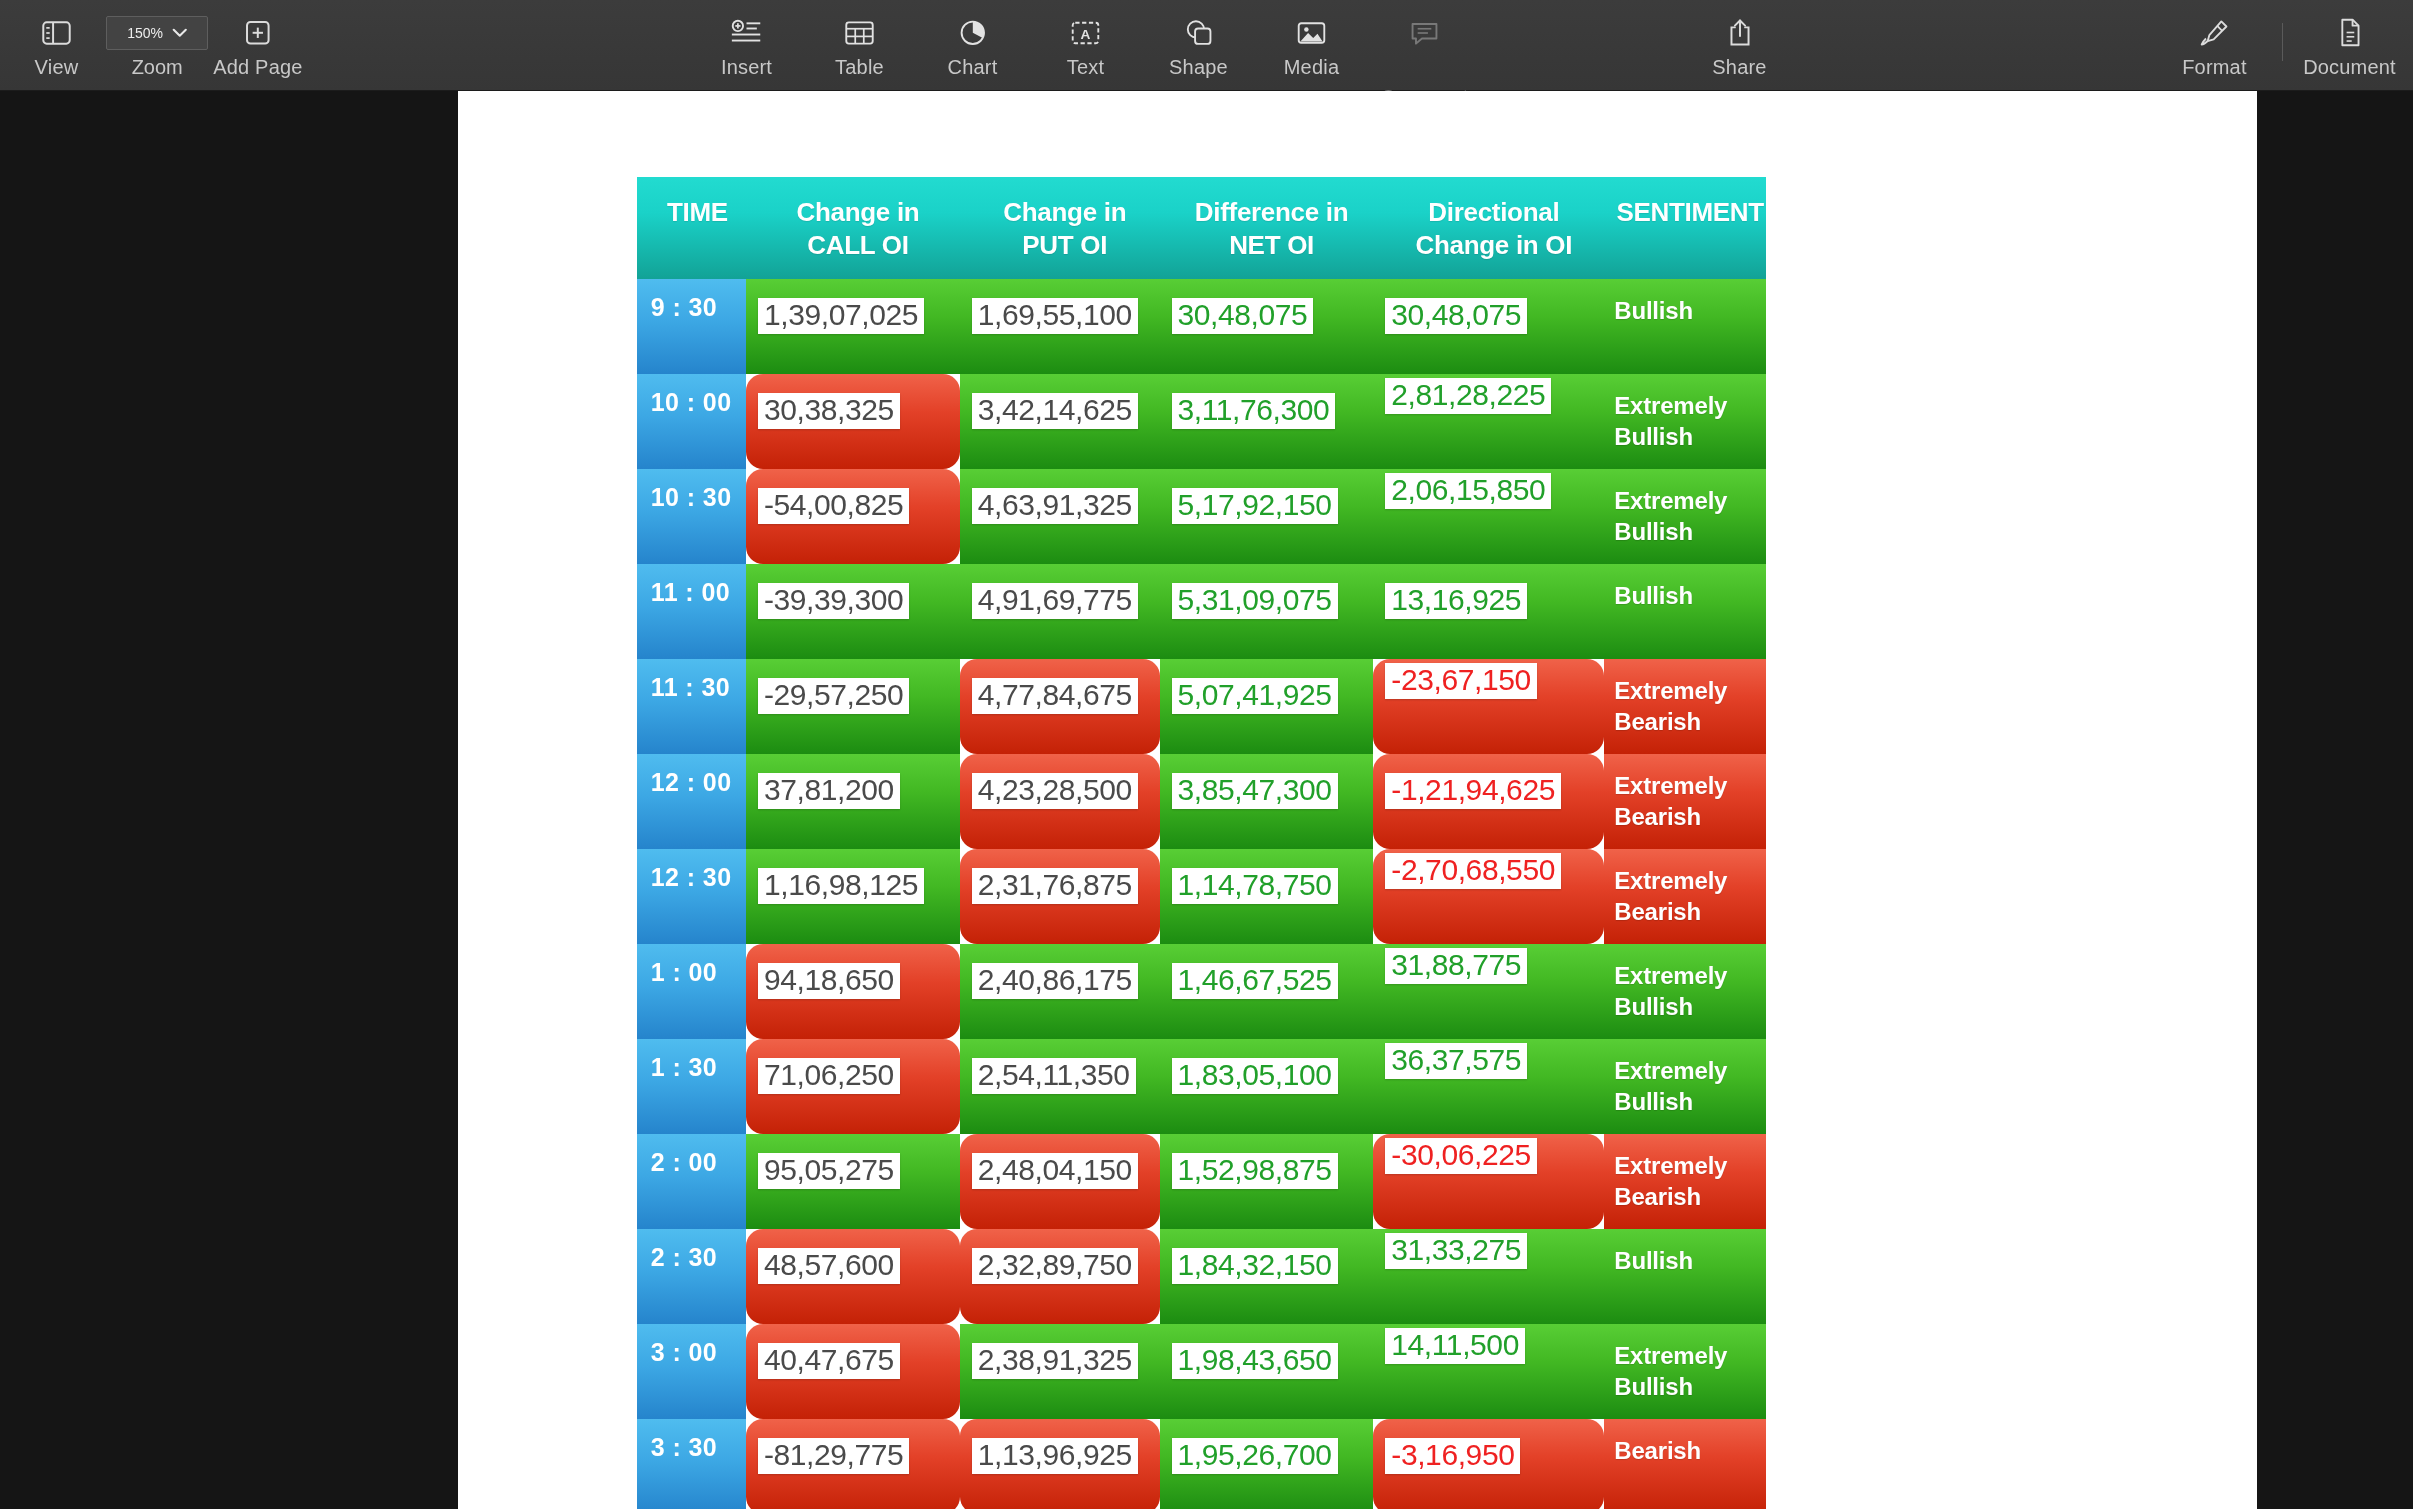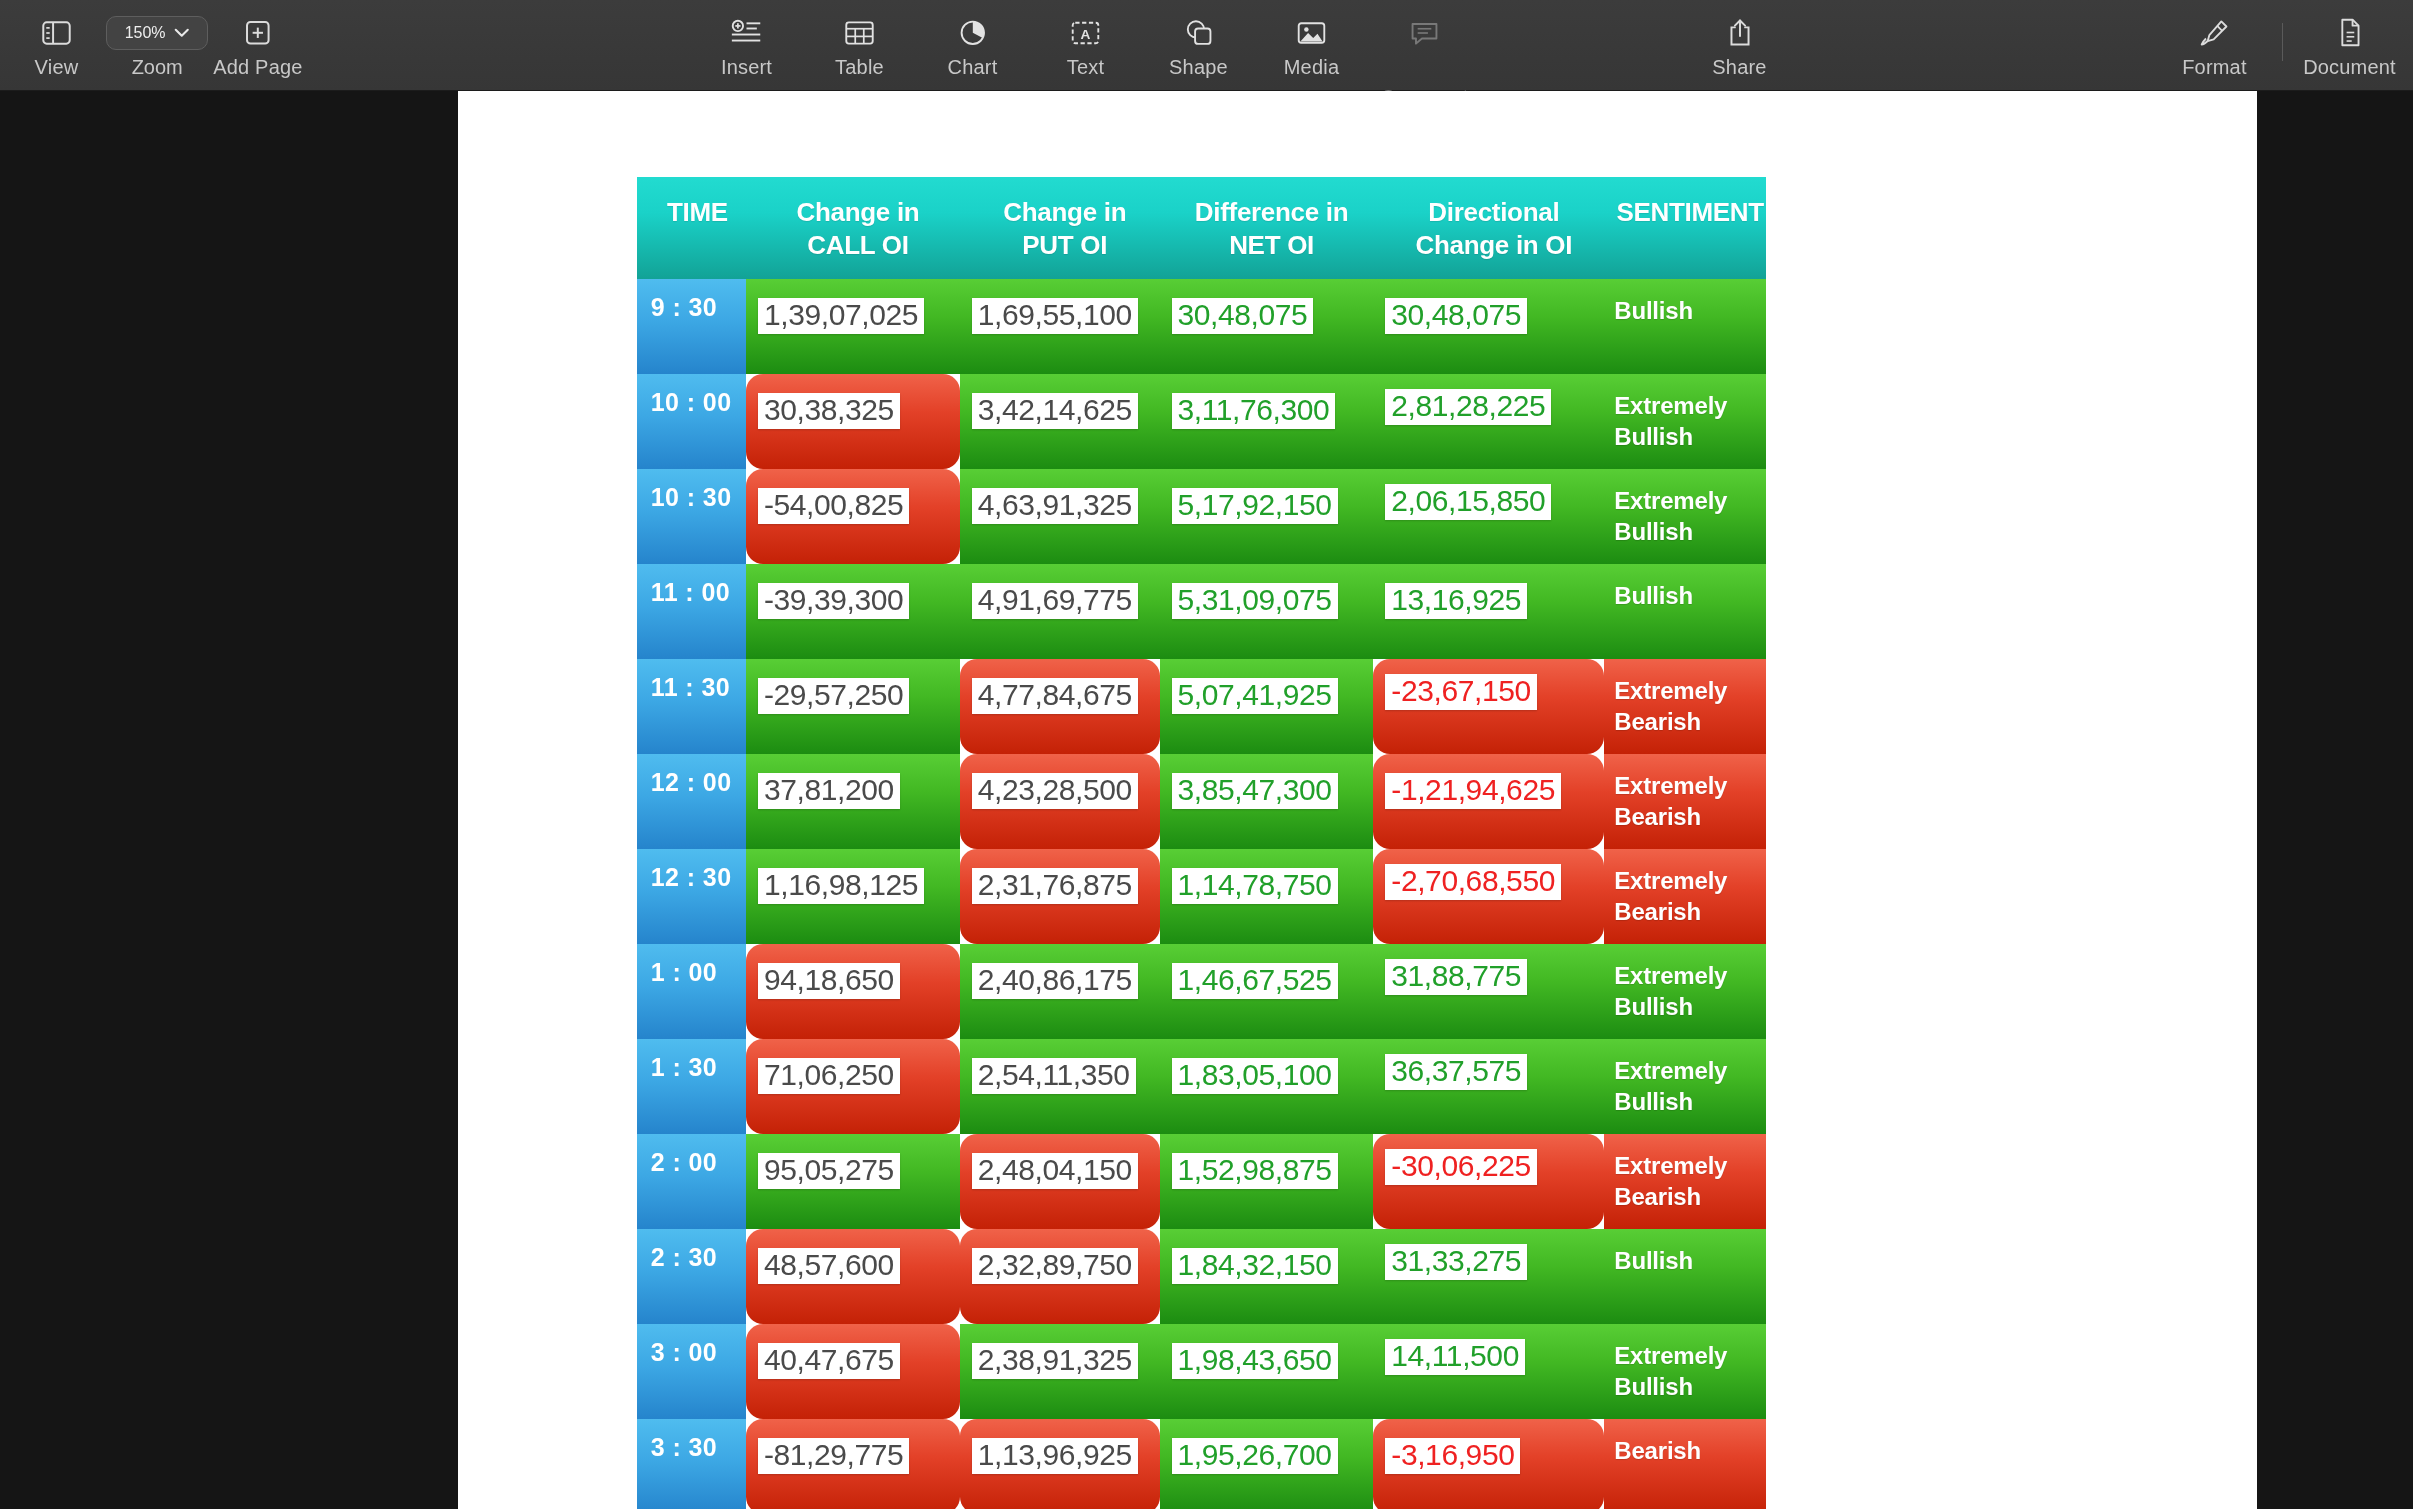--- a/index.html
+++ b/index.html
@@ -43,24 +43,24 @@
   .tb-item.dim .lbl { color: #757575; margin-top: 36px; }
   .tb-item.dim svg { opacity: .48; }
   .tb-item svg { display:block; }
 
   .zoom-wrap {
     display: flex; flex-direction: column; align-items: center;
     padding-top: 15.5px; width: 112px;
   }
   .zoom-btn {
     height: 34px; width: 102px;
-    border: 0.9px solid #5e5e5e; border-radius: 10px;
+    border: 0.9px solid #5e5e5e; border-radius: 2px;
     background: #434343;
     display: flex; align-items: center; justify-content: center; gap: 8.6px;
-    color: #ededed; font-size: 16px; font-weight: 500;
+    color: #ededed; font-size: 14px; font-weight: 500;
   }
   .zoom-wrap .lbl { margin-top: 6px; font-size: 20px; color:#c8c8c8; }
   .tb-div { width:0.9px; height:38px; background:#5a5a5a; align-self:center; margin-top: 5.2px;}
 
   
   .page {
     position: absolute;
     left: 458px; top: 91px;
     width: 1799px; height: 1418px;
     background: #ffffff;
@@ -132,21 +132,21 @@
     font-size: 30px;
     font-weight: 400;
     line-height: 1.02;
     white-space: nowrap;
     letter-spacing: -0.4px;
     box-shadow: 0 0.9px 1.7px rgba(0,0,0,.18);
   }
   .vbox.t-dark  { color: #4a4a4a; }
   .vbox.t-green { color: #21a02a; }
   .vbox.t-red   { color: #ef2121; }
-  .vbox.hi { margin-top: 15px; }
+  .vbox.hi { margin-top: 4px; }
 
   
   .sc {
     vertical-align: top;
     padding: 15.5px 0 0 10.3px !important;
     color: #ffffff;
     font-size: 24px; font-weight: bold;
     line-height: 1.33;
     border-bottom: 0.9px solid rgba(255,255,255,.55);
     letter-spacing: -0.2px;

